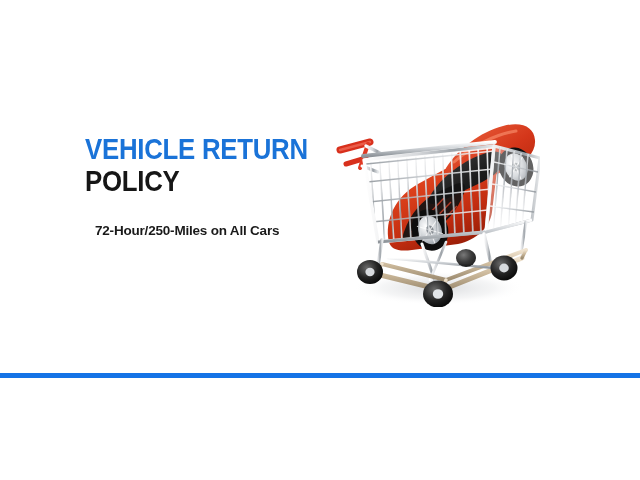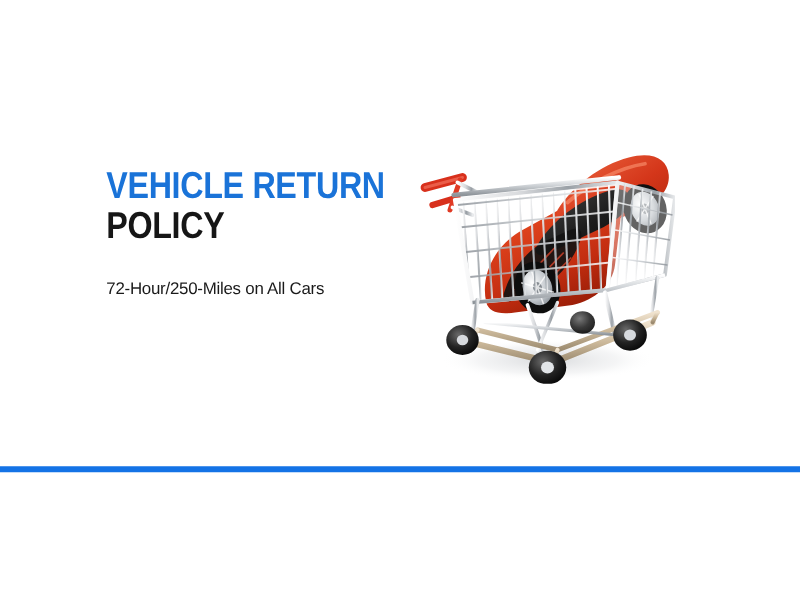--- a/index.html
+++ b/index.html
@@ -62,24 +62,24 @@
     line-height: 34px;
     letter-spacing: -0.3px;
     color: #161616;
     transform: scaleX(0.86);
     transform-origin: left center;
     white-space: nowrap;
   }
 
   .subheadline {
     position: absolute;
-    left: 85px;
+    left: 95px;
     top: 203px;
     font-family: "Liberation Sans", sans-serif;
-    font-weight: normal;
+    font-weight: bold;
     font-size: 13.5px;
     letter-spacing: -0.2px;
     color: #1a1a1a;
     white-space: nowrap;
   }
 
   
   .hero-photo {
     position: absolute;
     left: 326px;

